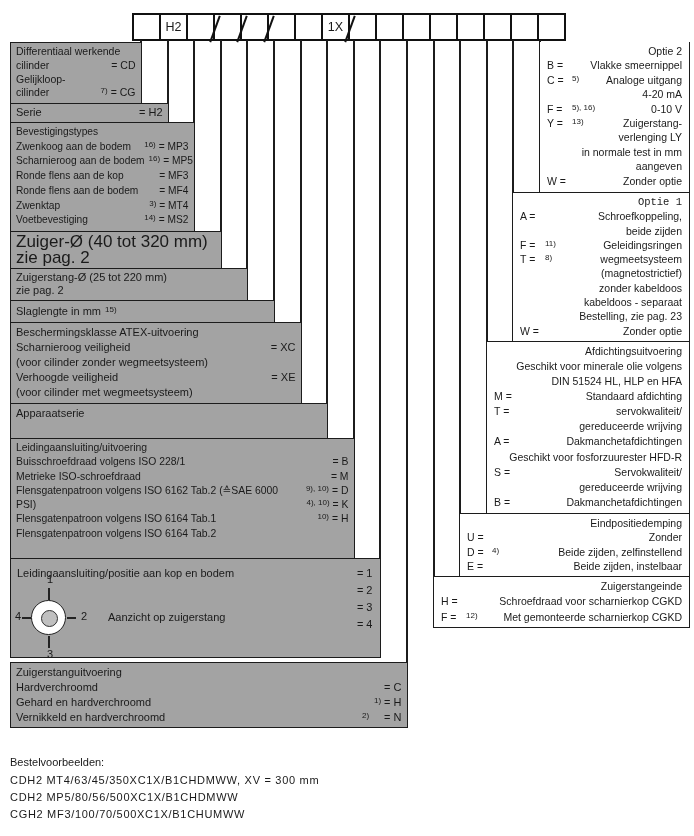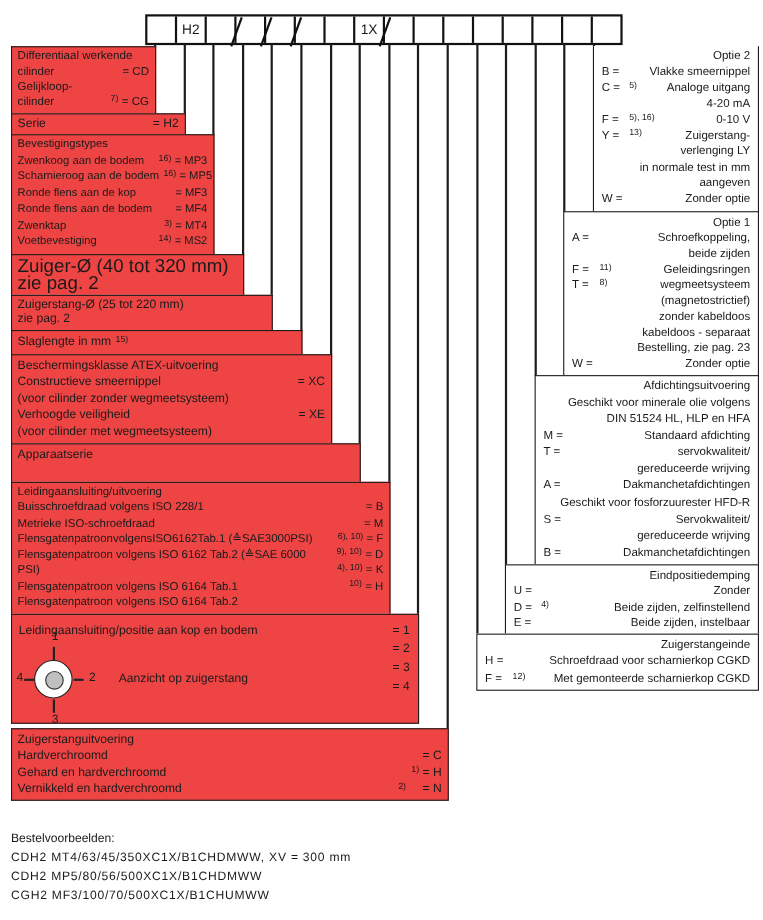--- a/index.html
+++ b/index.html
@@ -9,21 +9,21 @@
   .toprow{position:absolute;left:132px;top:13px;height:28px;display:flex;
           border:2px solid #111;box-sizing:border-box;background:#fff;}
   .tbox{width:25px;flex:none;border-right:2px solid #111;display:flex;align-items:center;
         justify-content:center;font-size:12.5px;font-weight:500;}
   .tbox:last-child{border-right:none;}
   .slash{position:absolute;width:2px;height:28px;background:#111;transform:rotate(20deg);}
   
   .vline{position:absolute;width:1.5px;background:#1c1c1c;}
   
   .lsec{position:absolute;left:10px;border:1.5px solid #1c1c1c;border-bottom:none;
-        box-sizing:border-box;background:#ef4444;padding:2px 5px;overflow:hidden;}
+        box-sizing:border-box;background:#a3a3a3;padding:2px 5px;overflow:hidden;}
   .lsec.closed{border-bottom:1.5px solid #1c1c1c;}
   .lrow{display:flex;align-items:baseline;white-space:nowrap;}
   .llbl{flex:none;}
   .lfill{flex:1;}
   .sup{flex:none;font-size:8px;position:relative;top:-3px;margin:0 3px 0 4px;}
   .lcode{flex:none;}
   
   .rsec{position:absolute;border:1.5px solid #1c1c1c;border-bottom:none;box-sizing:border-box;
         background:#fff;padding:2px 7px;overflow:hidden;font-size:10.5px;}
   .rsec.open-top{border-top:none;}
@@ -175,21 +175,21 @@
         <div class="lrow" style="height: 16px; line-height: 16px;">
           <span class="llbl">Slaglengte in mm</span>
           <span class="sup">15)</span>
         </div>
       </div>
       <div class="lsec" style="top: 322px; height: 81px; width: 291.5px; font-size: 11px;">
         <div class="lrow" style="height: 15px; line-height: 15px;">
           <span class="llbl">Beschermingsklasse ATEX-uitvoering</span>
         </div>
         <div class="lrow" style="height: 15px; line-height: 15px;">
-          <span class="llbl">Constructieve smeernippel</span>
+          <span class="llbl">Scharnieroog veiligheid</span>
           <span class="lfill"></span>
           <span class="lcode">= XC</span>
         </div>
         <div class="lrow" style="height: 15px; line-height: 15px;">
           <span class="llbl">(voor cilinder zonder wegmeetsysteem)</span>
         </div>
         <div class="lrow" style="height: 15px; line-height: 15px;">
           <span class="llbl">Verhoogde veiligheid</span>
           <span class="lfill"></span>
           <span class="lcode">= XE</span>
@@ -209,26 +209,20 @@
         </div>
         <div class="lrow" style="height: 14.25px; line-height: 14.25px;">
           <span class="llbl">Buisschroefdraad volgens ISO 228/1</span>
           <span class="lfill"></span>
           <span class="lcode">= B</span>
         </div>
         <div class="lrow" style="height: 14.25px; line-height: 14.25px;">
           <span class="llbl">Metrieke ISO-schroefdraad</span>
           <span class="lfill"></span>
           <span class="lcode">= M</span>
-        </div>
-        <div class="lrow" style="height: 14.25px; line-height: 14.25px;">
-          <span class="llbl">FlensgatenpatroonvolgensISO6162Tab.1 (≙SAE3000PSI)</span>
-          <span class="lfill"></span>
-          <span class="sup">6), 10)</span>
-          <span class="lcode">= F</span>
         </div>
         <div class="lrow" style="height: 14.25px; line-height: 14.25px;">
           <span class="llbl">Flensgatenpatroon volgens ISO 6162 Tab.2 (≙SAE 6000</span>
           <span class="lfill"></span>
           <span class="sup">9), 10)</span>
           <span class="lcode">= D</span>
         </div>
         <div class="lrow" style="height: 14.25px; line-height: 14.25px;">
           <span class="llbl">PSI)</span>
           <span class="lfill"></span>
@@ -319,21 +313,21 @@
         </div>
         <div class="rrow" style="height: 14.4px; line-height: 14.4px;">
           <span class="rdesc">aangeven</span>
         </div>
         <div class="rrow" style="height: 14.4px; line-height: 14.4px;">
           <span class="rcode">W =</span>
           <span class="rdesc">Zonder optie</span>
         </div>
       </div>
       <div class="rsec" style="top: 192px; height: 149px; left: 512px; width: 178px;">
-        <div class="rtitle" style="height: 14.3px; line-height: 14.3px;">Optie 1</div>
+        <div class="rtitle" style="height: 14.3px; line-height: 14.3px; font-family: Liberation Mono, monospace;">Optie 1</div>
         <div class="rrow" style="height: 14.3px; line-height: 14.3px;">
           <span class="rcode">A =</span>
           <span class="rdesc">Schroefkoppeling,</span>
         </div>
         <div class="rrow" style="height: 14.3px; line-height: 14.3px;">
           <span class="rdesc">beide zijden</span>
         </div>
         <div class="rrow" style="height: 14.3px; line-height: 14.3px;">
           <span class="rcode">F =</span>
           <span class="rsup">11)</span>

